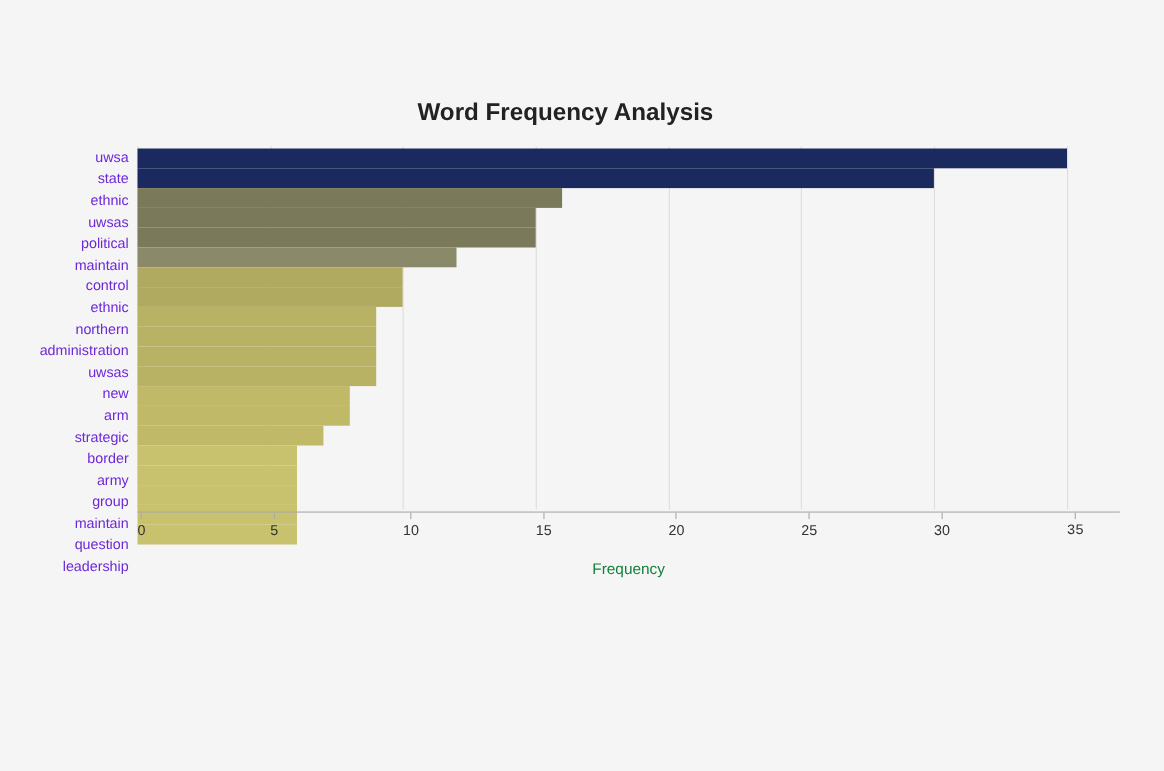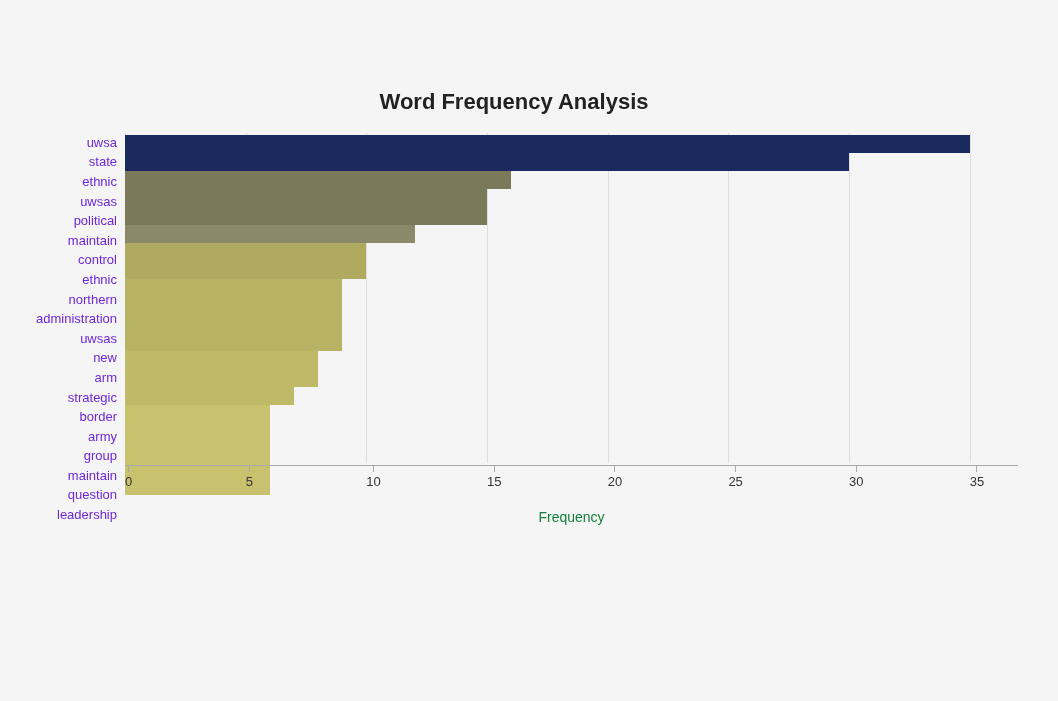--- a/index.html
+++ b/index.html
@@ -234,21 +234,21 @@
             <div class="x-tick-label">20</div>
           </div>
           <div class="x-tick" style="left: 67.5676%;">
             <div class="x-tick-mark"></div>
             <div class="x-tick-label">25</div>
           </div>
           <div class="x-tick" style="left: 81.0811%;">
             <div class="x-tick-mark"></div>
             <div class="x-tick-label">30</div>
           </div>
-          <div class="x-tick" style="left: 94.5946%;">
+          <div class="x-tick" style="left: 94.5946%; font-family: Liberation Mono, monospace;">
             <div class="x-tick-mark"></div>
             <div class="x-tick-label">35</div>
           </div>
         </div>
       <div class="x-axis-title">Frequency</div>
     </div>
   </div>
 </div>
 
 </body></html>

